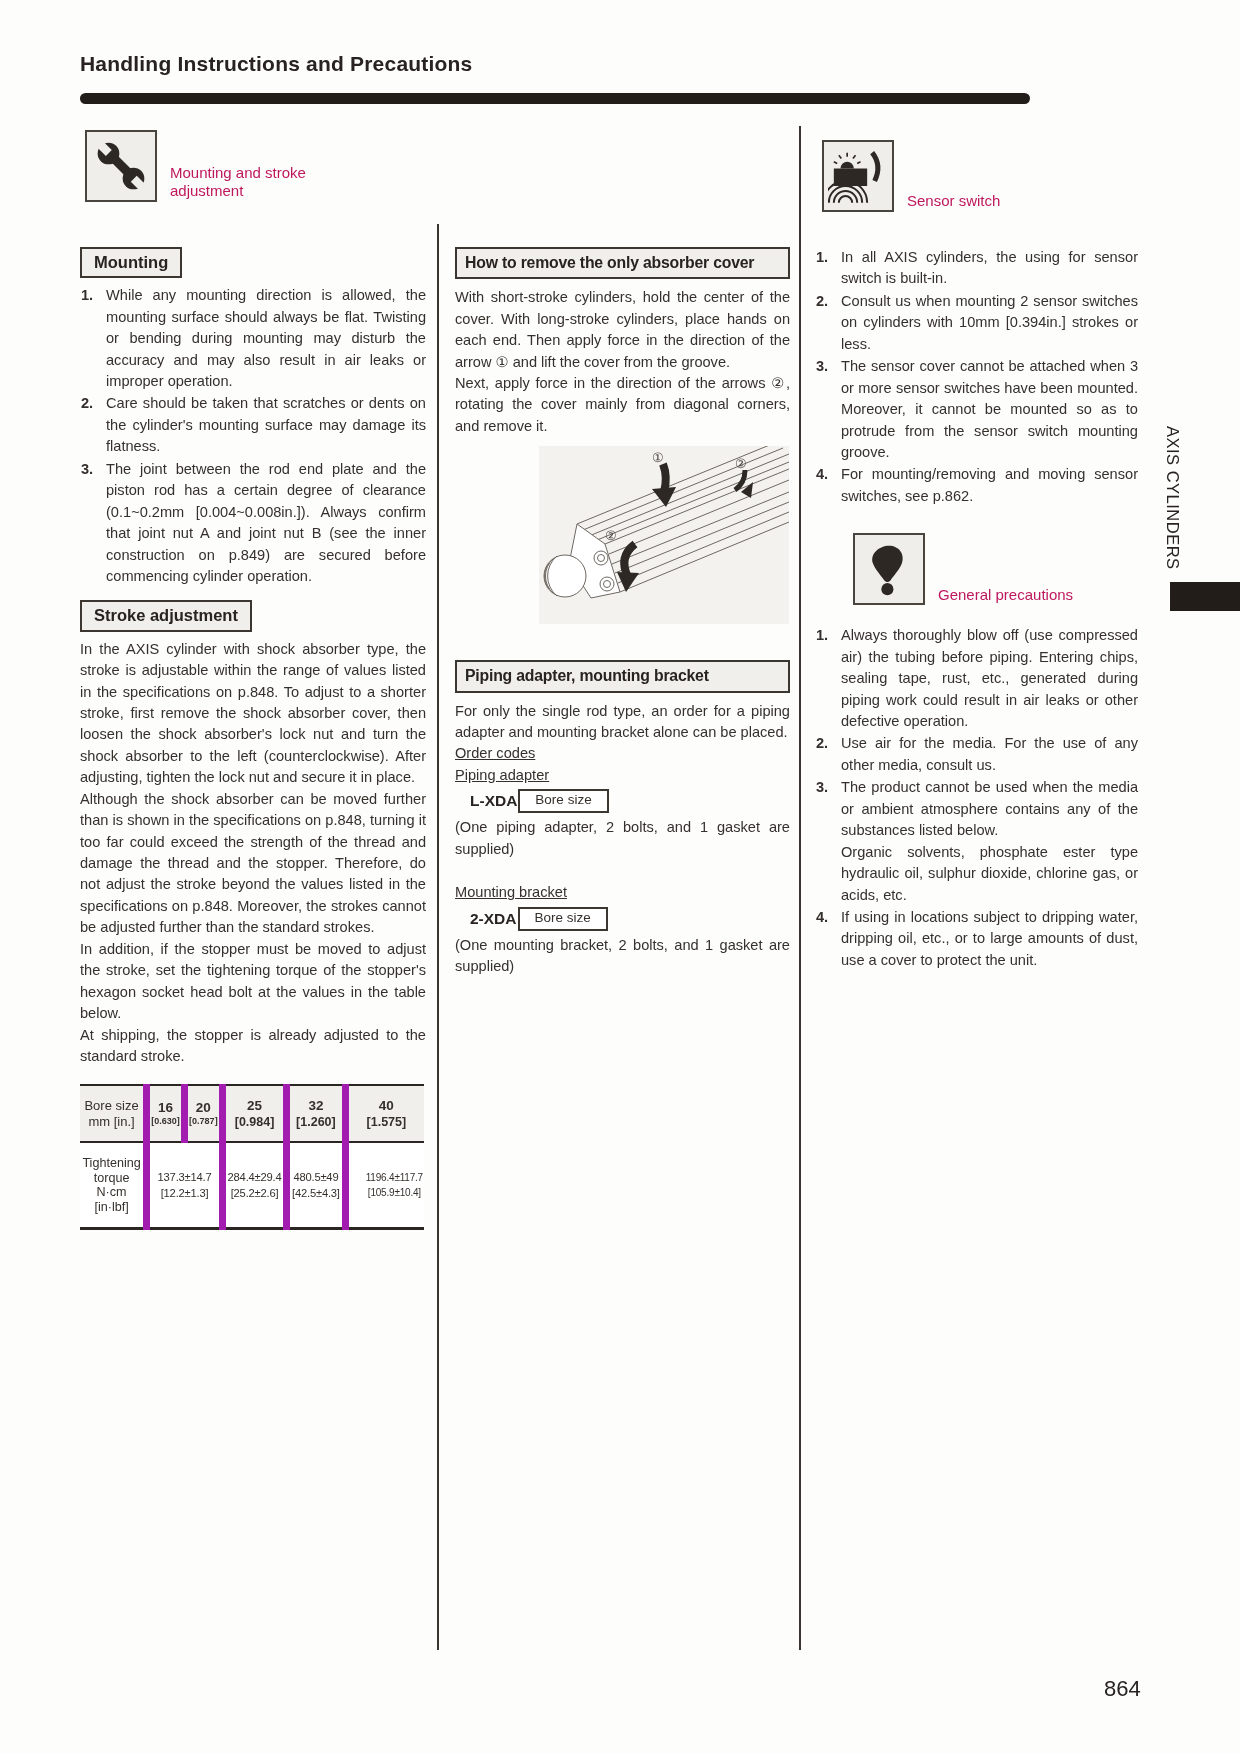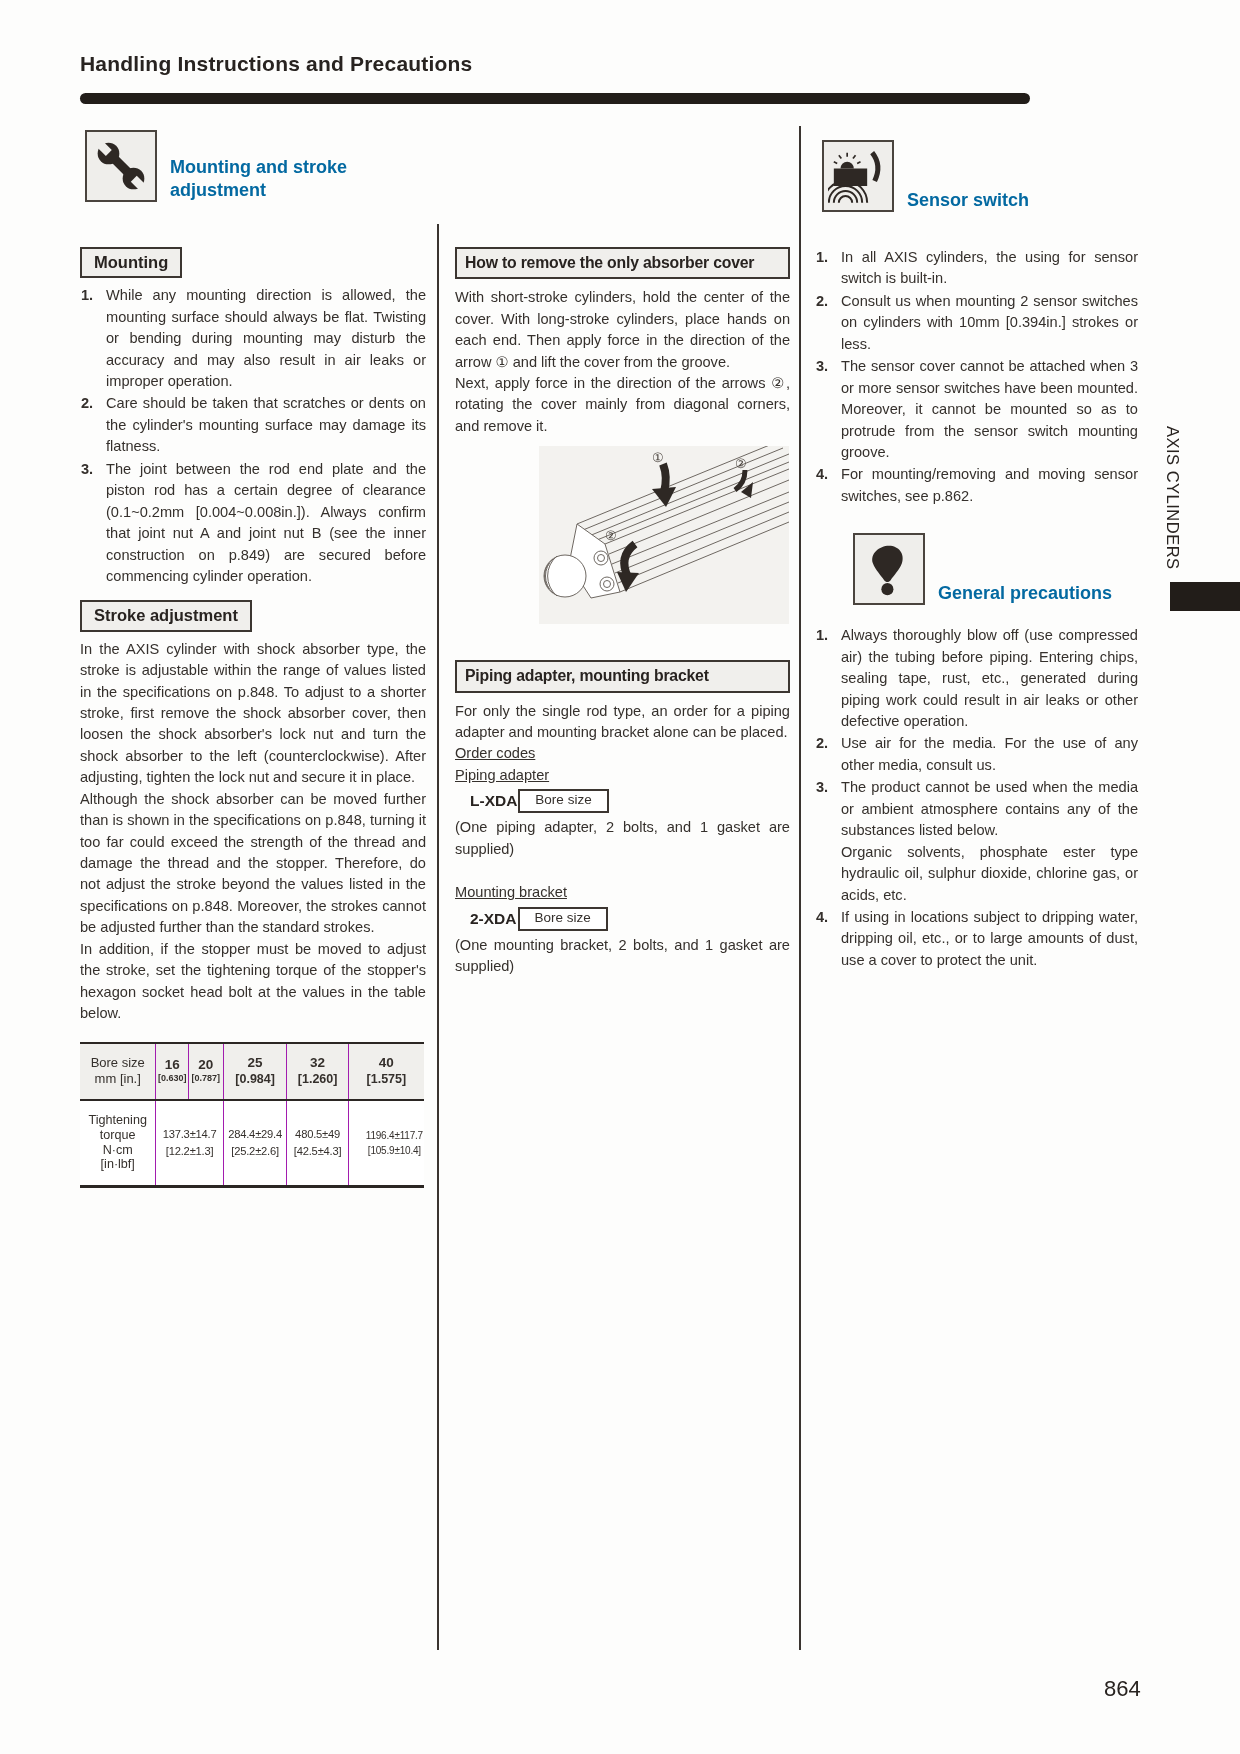--- a/index.html
+++ b/index.html
@@ -11,21 +11,21 @@
   .bar{position:absolute;left:80px;top:93px;width:950px;height:11px;
        background:#221d19;border-radius:6px;}
 
   .vdiv{position:absolute;width:2px;background:#3a3430;}
   .d1{left:437px;top:224px;height:1426px;}
   .d2{left:799px;top:126px;height:1524px;}
 
   .icon-box{width:72px;height:72px;background:#efeeeb;border:2px solid #4a443e;
             box-sizing:border-box;display:flex;align-items:center;justify-content:center;flex:0 0 auto;}
   .ig{display:flex;gap:13px;}
-  .ig .ig-label{font-size:18px;font-weight:bold;color:#0369a1;align-self:flex-end;
+  .ig .ig-label{font-size:15px;font-weight:normal;color:#be185d;align-self:flex-end;
                 padding-bottom:1px;line-height:1.25;white-space:pre-line;}
   .left-ig{position:absolute;left:85px;top:130px;}
   .right-ig{position:absolute;left:822px;top:140px;}
   .gp-ig{margin:26px 0 20px 2px;padding-left:36px;}
 
   .col{position:absolute;top:247px;font-size:14.6px;line-height:1.47;
        text-align:justify;color:#35302c;}
   .left-col{left:80px;width:346px;}
   .mid-col{left:455px;width:335px;}
   .right-col{left:815px;width:323px;}
@@ -46,21 +46,21 @@
   .code{font-weight:bold;font-size:15.5px;color:#282320;}
   .bore-box{border:2px solid #3c3631;background:#ffffff;padding:0 15px 2px;
             font-size:13.5px;line-height:1.35;}
 
   .illus{width:250px;height:178px;margin:9px 0 0 84px;}
 
   .mt13{margin-top:13px;} .mt36{margin-top:36px;} .mt22{margin-top:22px;}
 
   table.tq{border-collapse:collapse;margin-top:17px;width:344px;
            border-top:2px solid #2b2623;border-bottom:3px solid #2b2623;}
-  table.tq td{border-left:1px solid #a21caf;text-align:center;vertical-align:middle;padding:3px 1px;}
+  table.tq td{border-left:7px solid #a21caf;text-align:center;vertical-align:middle;padding:3px 1px;}
   table.tq td:first-child{border-left:none;}
   table.tq tr.hd td{background:#f0efec;border-bottom:2px solid #2b2623;height:49px;}
   table.tq tr.bd td{height:78px;background:#fff;}
   .th-corner{font-size:13px;line-height:1.25;}
   .rowhead{font-size:12.6px;line-height:1.18;}
   .sz{font-weight:bold;font-size:13.5px;line-height:1.15;}
   .br-sm{font-size:9px;font-weight:bold;line-height:1.3;}
   .br-lg{font-size:12.5px;font-weight:bold;line-height:1.3;}
   .val{font-size:11.2px;line-height:1.5;letter-spacing:-0.2px;}
   .val.tiny{font-size:10px;padding-left:16px;}
@@ -134,20 +134,21 @@
     </div>
     <div class="li">
       <span class="n">3.</span>
       <span class="t">The joint between the rod end plate and the piston rod has a certain degree of clearance (0.1~0.2mm [0.004~0.008in.]). Always confirm that joint nut A and joint nut B (see the inner construction on p.849) are secured before commencing cylinder operation.</span>
     </div>
 
     <div class="mt13"><span class="box-head">Stroke adjustment</span></div>
     <p class="para">In the AXIS cylinder with shock absorber type, the stroke is adjustable within the range of values listed in the specifications on p.848. To adjust to a shorter stroke, first remove the shock absorber cover, then loosen the shock absorber's lock nut and turn the shock absorber to the left (counterclockwise). After adjusting, tighten the lock nut and secure it in place.</p>
     <p class="para">Although the shock absorber can be moved further than is shown in the specifications on p.848, turning it too far could exceed the strength of the thread and damage the thread and the stopper. Therefore, do not adjust the stroke beyond the values listed in the specifications on p.848. Moreover, the strokes cannot be adjusted  further than the standard strokes.</p>
     <p class="para">In addition, if the stopper must be moved to adjust the stroke, set the tightening torque of the stopper's hexagon socket head bolt at the values in the table below.</p>
+    <p class="para">At shipping, the stopper is already adjusted to the standard stroke.</p>
 
     <table class="tq">
       <tbody>
           <tr class="hd">
         <td style="width:83px">
               <div class="th-corner pre">Bore size
 mm [in.]</div>
             </td>
         <td style="width:30px">
           <div class="sz">16</div>

